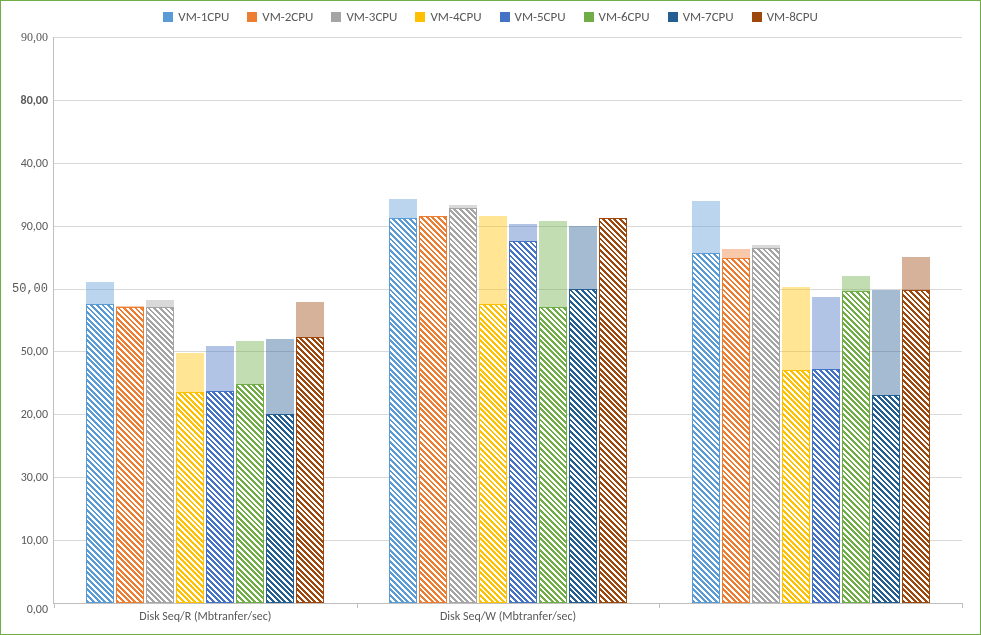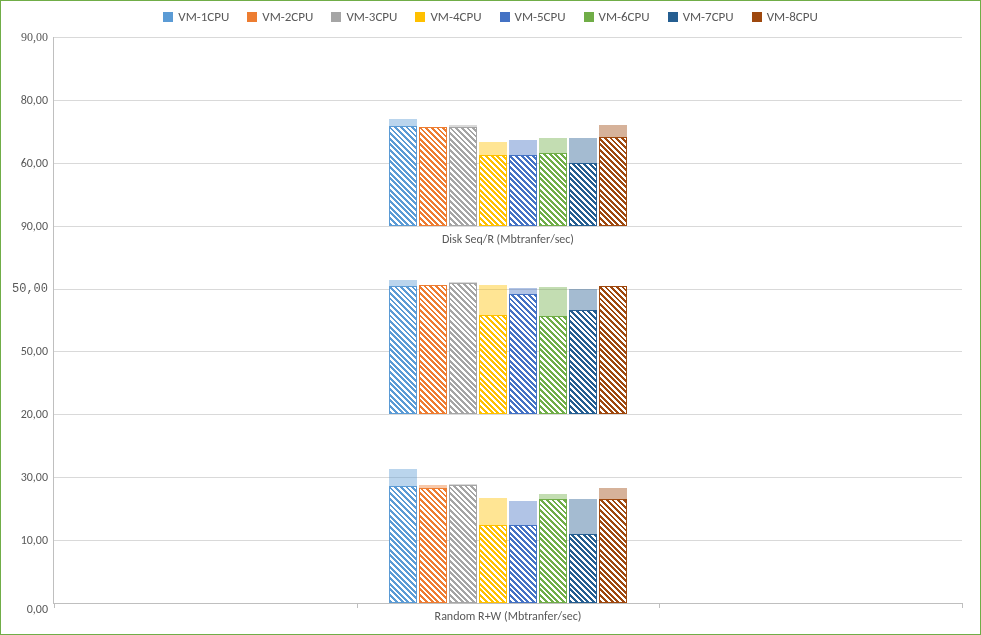--- a/index.html
+++ b/index.html
@@ -62,21 +62,20 @@
     white-space: nowrap;
     font-size: 12px;
   }
   .groups {
     position: absolute;
     left: 0;
     right: 0;
     top: 0;
     bottom: 0;
     display: flex;
-    flex-direction: column;
   }
   .group {
     flex: 1 1 0;
     position: relative;
     display: flex;
     align-items: flex-end;
     justify-content: center;
     gap: 2px;
     padding: 0 20px;
   }
@@ -165,23 +164,23 @@
         <div class="ytick-label" style="top: 77.7778%;">30,00</div>
         <div class="gridline" style="top: 66.6667%;"></div>
         <div class="ytick-label" style="top: 66.6667%;">20,00</div>
         <div class="gridline" style="top: 55.5556%;"></div>
         <div class="ytick-label" style="top: 55.5556%;">50,00</div>
         <div class="gridline" style="top: 44.4444%;"></div>
         <div class="ytick-label" style="top: 44.4444%; font-family: Liberation Mono, monospace;">50,00</div>
         <div class="gridline" style="top: 33.3333%;"></div>
         <div class="ytick-label" style="top: 33.3333%;">90,00</div>
         <div class="gridline" style="top: 22.2222%;"></div>
-        <div class="ytick-label" style="top: 22.2222%;">60,00</div>
+        <div class="ytick-label" style="top: 22.2222%;">40,00</div>
         <div class="gridline" style="top: 11.1111%;"></div>
-        <div class="ytick-label" style="top: 11.1111%;">80,00</div>
+        <div class="ytick-label" style="top: 11.1111%; font-weight: bold;">80,00</div>
         <div class="gridline" style="top: 0%;"></div>
         <div class="ytick-label" style="top: 0%; font-family: Liberation Serif, serif;">90,00</div>
       </div>
     <div class="groups" id="groups">
         <div class="group">
           <div class="bar-slot">
             <div class="bar-back" style="height: 56.6667%; background: rgb(91, 155, 213);"></div>
             <div class="bar-front" style="height: 52.7778%; background: repeating-linear-gradient(45deg, rgb(91, 155, 213) 0px, rgb(91, 155, 213) 2px, rgb(255, 255, 255) 2px, rgb(255, 255, 255) 4px); border-color: rgb(91, 155, 213);"></div>
           </div>
           <div class="bar-slot">
@@ -240,20 +239,21 @@
             <div class="bar-front" style="height: 52.2222%; background: repeating-linear-gradient(45deg, rgb(112, 173, 71) 0px, rgb(112, 173, 71) 2px, rgb(255, 255, 255) 2px, rgb(255, 255, 255) 4px); border-color: rgb(112, 173, 71);"></div>
           </div>
           <div class="bar-slot">
             <div class="bar-back" style="height: 66.6667%; background: rgb(37, 94, 145);"></div>
             <div class="bar-front" style="height: 55.5556%; background: repeating-linear-gradient(45deg, rgb(37, 94, 145) 0px, rgb(37, 94, 145) 2px, rgb(255, 255, 255) 2px, rgb(255, 255, 255) 4px); border-color: rgb(37, 94, 145);"></div>
           </div>
           <div class="bar-slot">
             <div class="bar-back" style="height: 68.1111%; background: rgb(158, 72, 14);"></div>
             <div class="bar-front" style="height: 68%; background: repeating-linear-gradient(45deg, rgb(158, 72, 14) 0px, rgb(158, 72, 14) 2px, rgb(255, 255, 255) 2px, rgb(255, 255, 255) 4px); border-color: rgb(158, 72, 14);"></div>
           </div>
+          <div class="category-label">Disk Seq/W (Mbtranfer/sec)</div>
         </div>
         <div class="group">
           <div class="bar-slot">
             <div class="bar-back" style="height: 71.1111%; background: rgb(91, 155, 213);"></div>
             <div class="bar-front" style="height: 61.8889%; background: repeating-linear-gradient(45deg, rgb(91, 155, 213) 0px, rgb(91, 155, 213) 2px, rgb(255, 255, 255) 2px, rgb(255, 255, 255) 4px); border-color: rgb(91, 155, 213);"></div>
           </div>
           <div class="bar-slot">
             <div class="bar-back" style="height: 62.5556%; background: rgb(237, 125, 49);"></div>
             <div class="bar-front" style="height: 60.8889%; background: repeating-linear-gradient(45deg, rgb(237, 125, 49) 0px, rgb(237, 125, 49) 2px, rgb(255, 255, 255) 2px, rgb(255, 255, 255) 4px); border-color: rgb(237, 125, 49);"></div>
           </div>
@@ -274,21 +274,20 @@
             <div class="bar-front" style="height: 55.1111%; background: repeating-linear-gradient(45deg, rgb(112, 173, 71) 0px, rgb(112, 173, 71) 2px, rgb(255, 255, 255) 2px, rgb(255, 255, 255) 4px); border-color: rgb(112, 173, 71);"></div>
           </div>
           <div class="bar-slot">
             <div class="bar-back" style="height: 55.3333%; background: rgb(37, 94, 145);"></div>
             <div class="bar-front" style="height: 36.6667%; background: repeating-linear-gradient(45deg, rgb(37, 94, 145) 0px, rgb(37, 94, 145) 2px, rgb(255, 255, 255) 2px, rgb(255, 255, 255) 4px); border-color: rgb(37, 94, 145);"></div>
           </div>
           <div class="bar-slot">
             <div class="bar-back" style="height: 61.1111%; background: rgb(158, 72, 14);"></div>
             <div class="bar-front" style="height: 55.2222%; background: repeating-linear-gradient(45deg, rgb(158, 72, 14) 0px, rgb(158, 72, 14) 2px, rgb(255, 255, 255) 2px, rgb(255, 255, 255) 4px); border-color: rgb(158, 72, 14);"></div>
           </div>
-          <div class="category-label">Random R+W (Mbtranfer/sec)</div>
         </div>
       </div>
     <div id="xticks">
         <div class="tickline" style="left: 0%;"></div>
         <div class="tickline" style="left: 33.3333%;"></div>
         <div class="tickline" style="left: 66.6667%;"></div>
         <div class="tickline" style="left: 100%;"></div>
       </div>
   </div>
 

